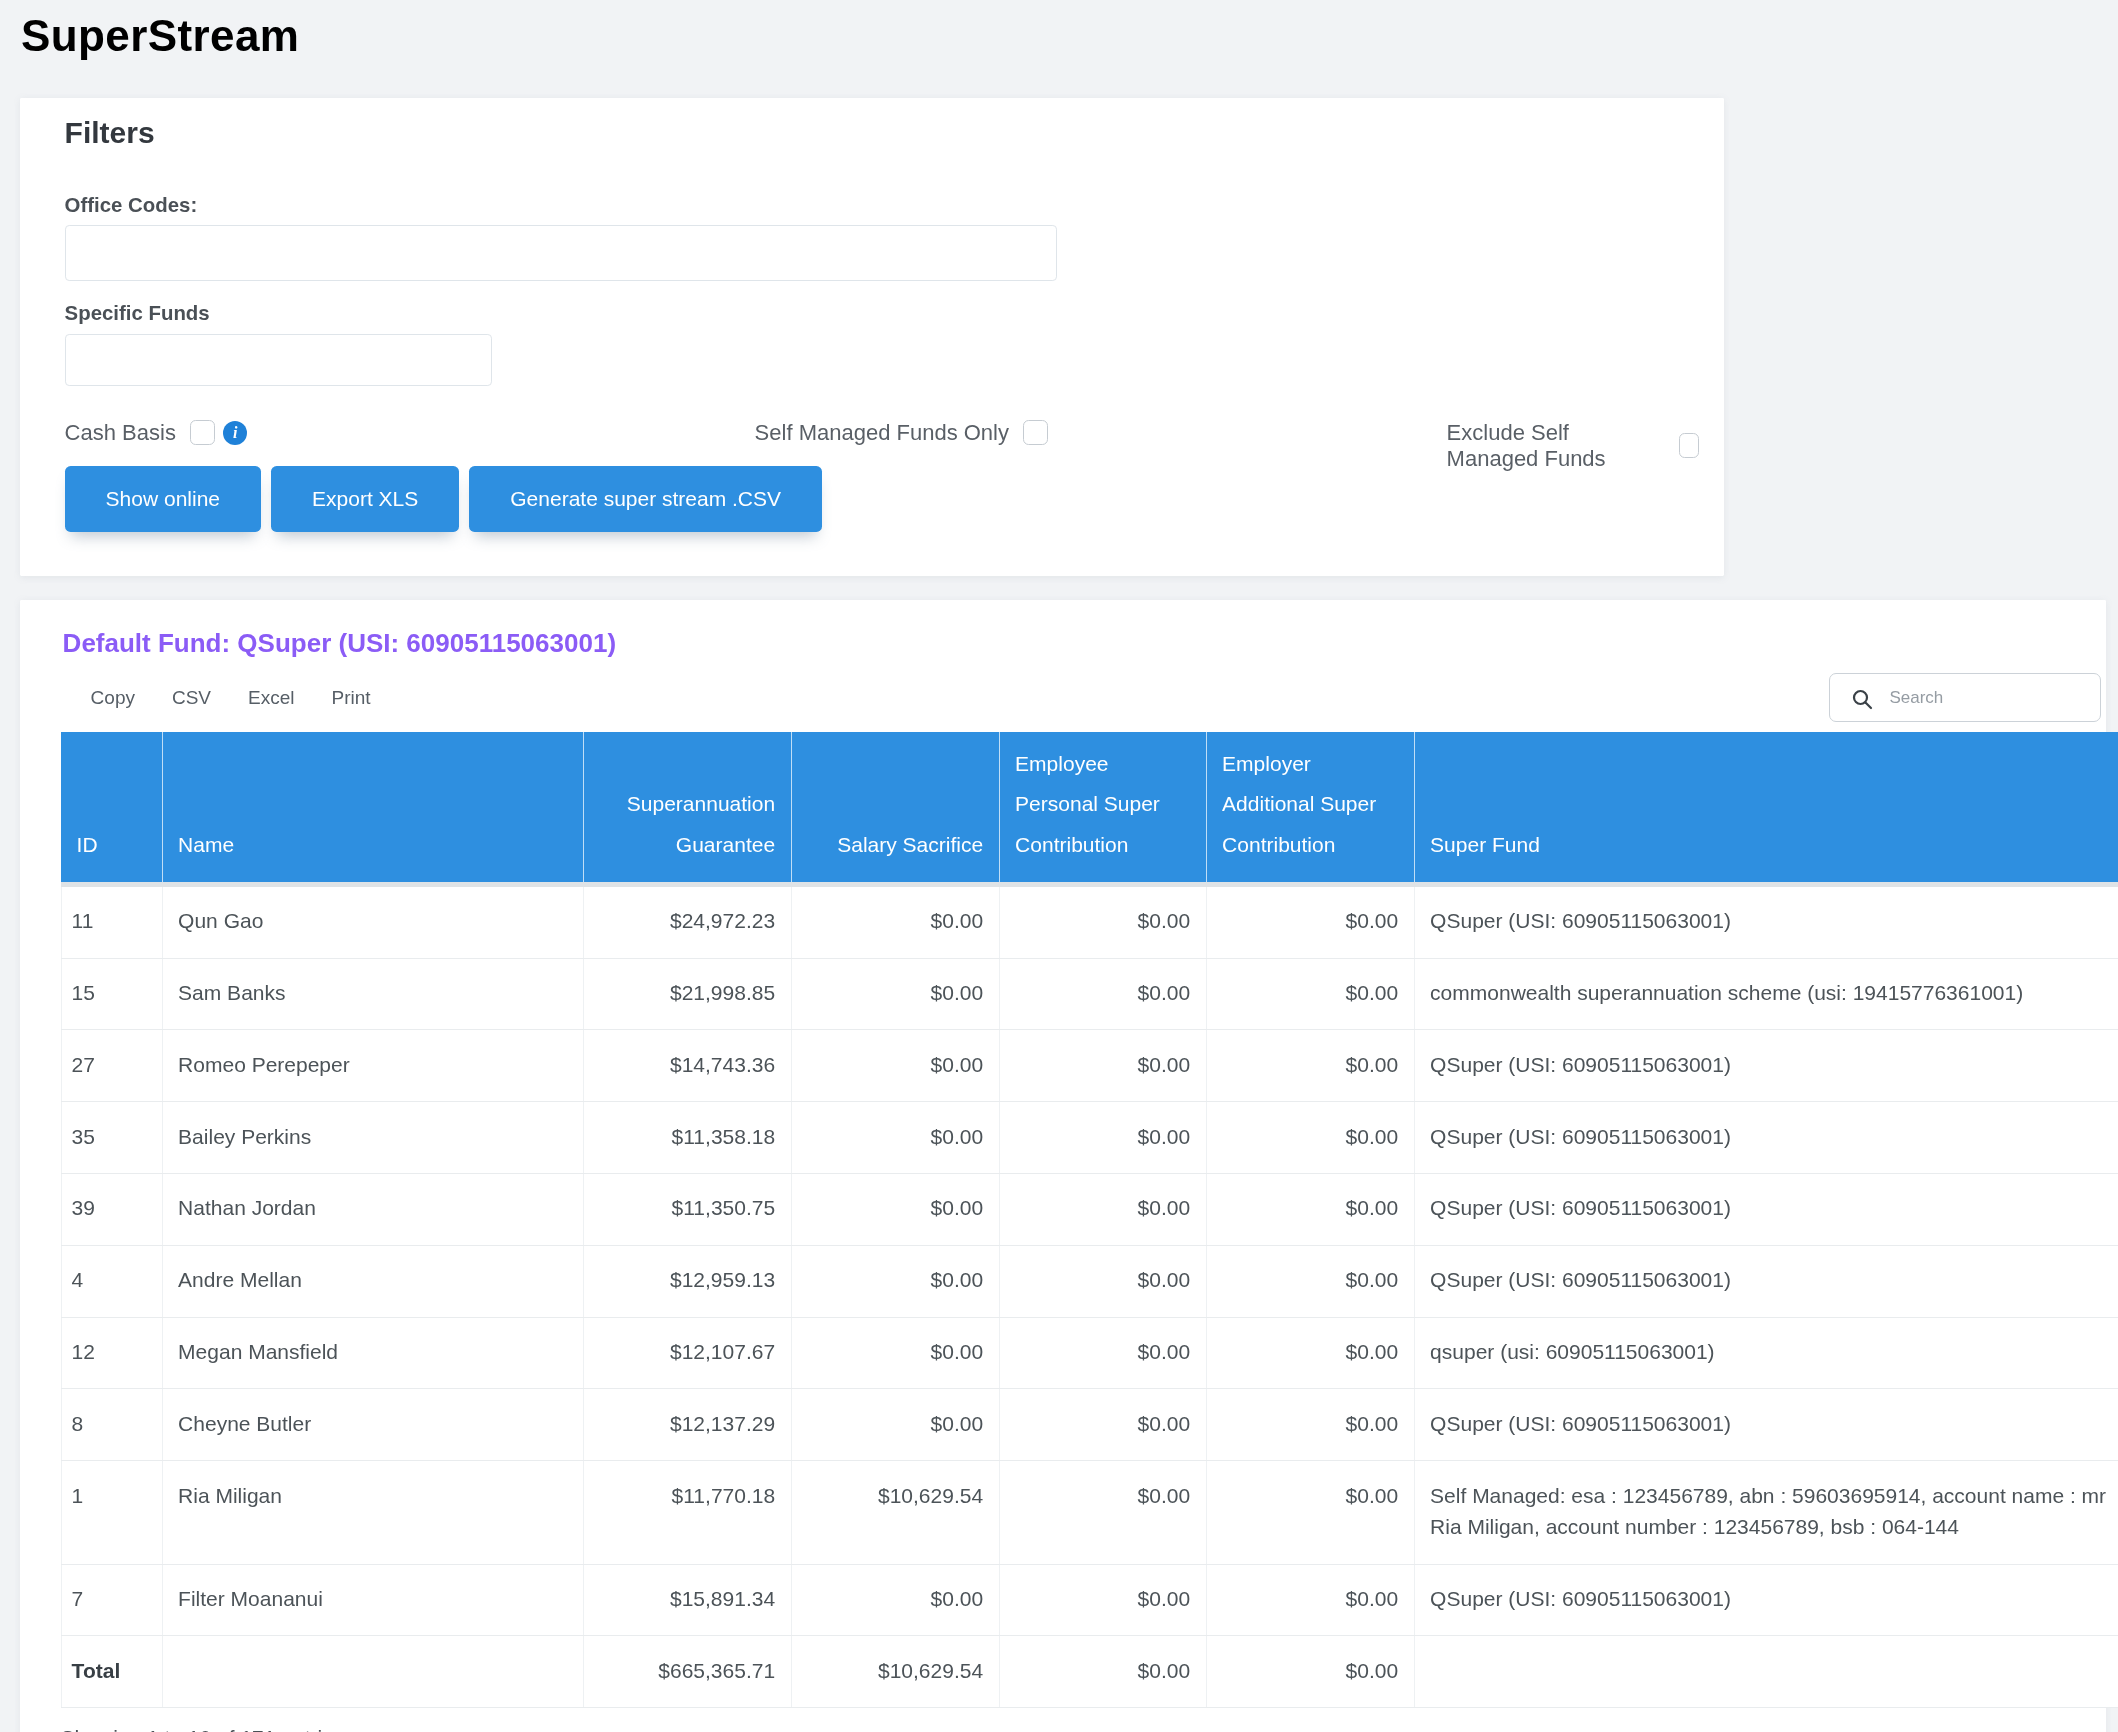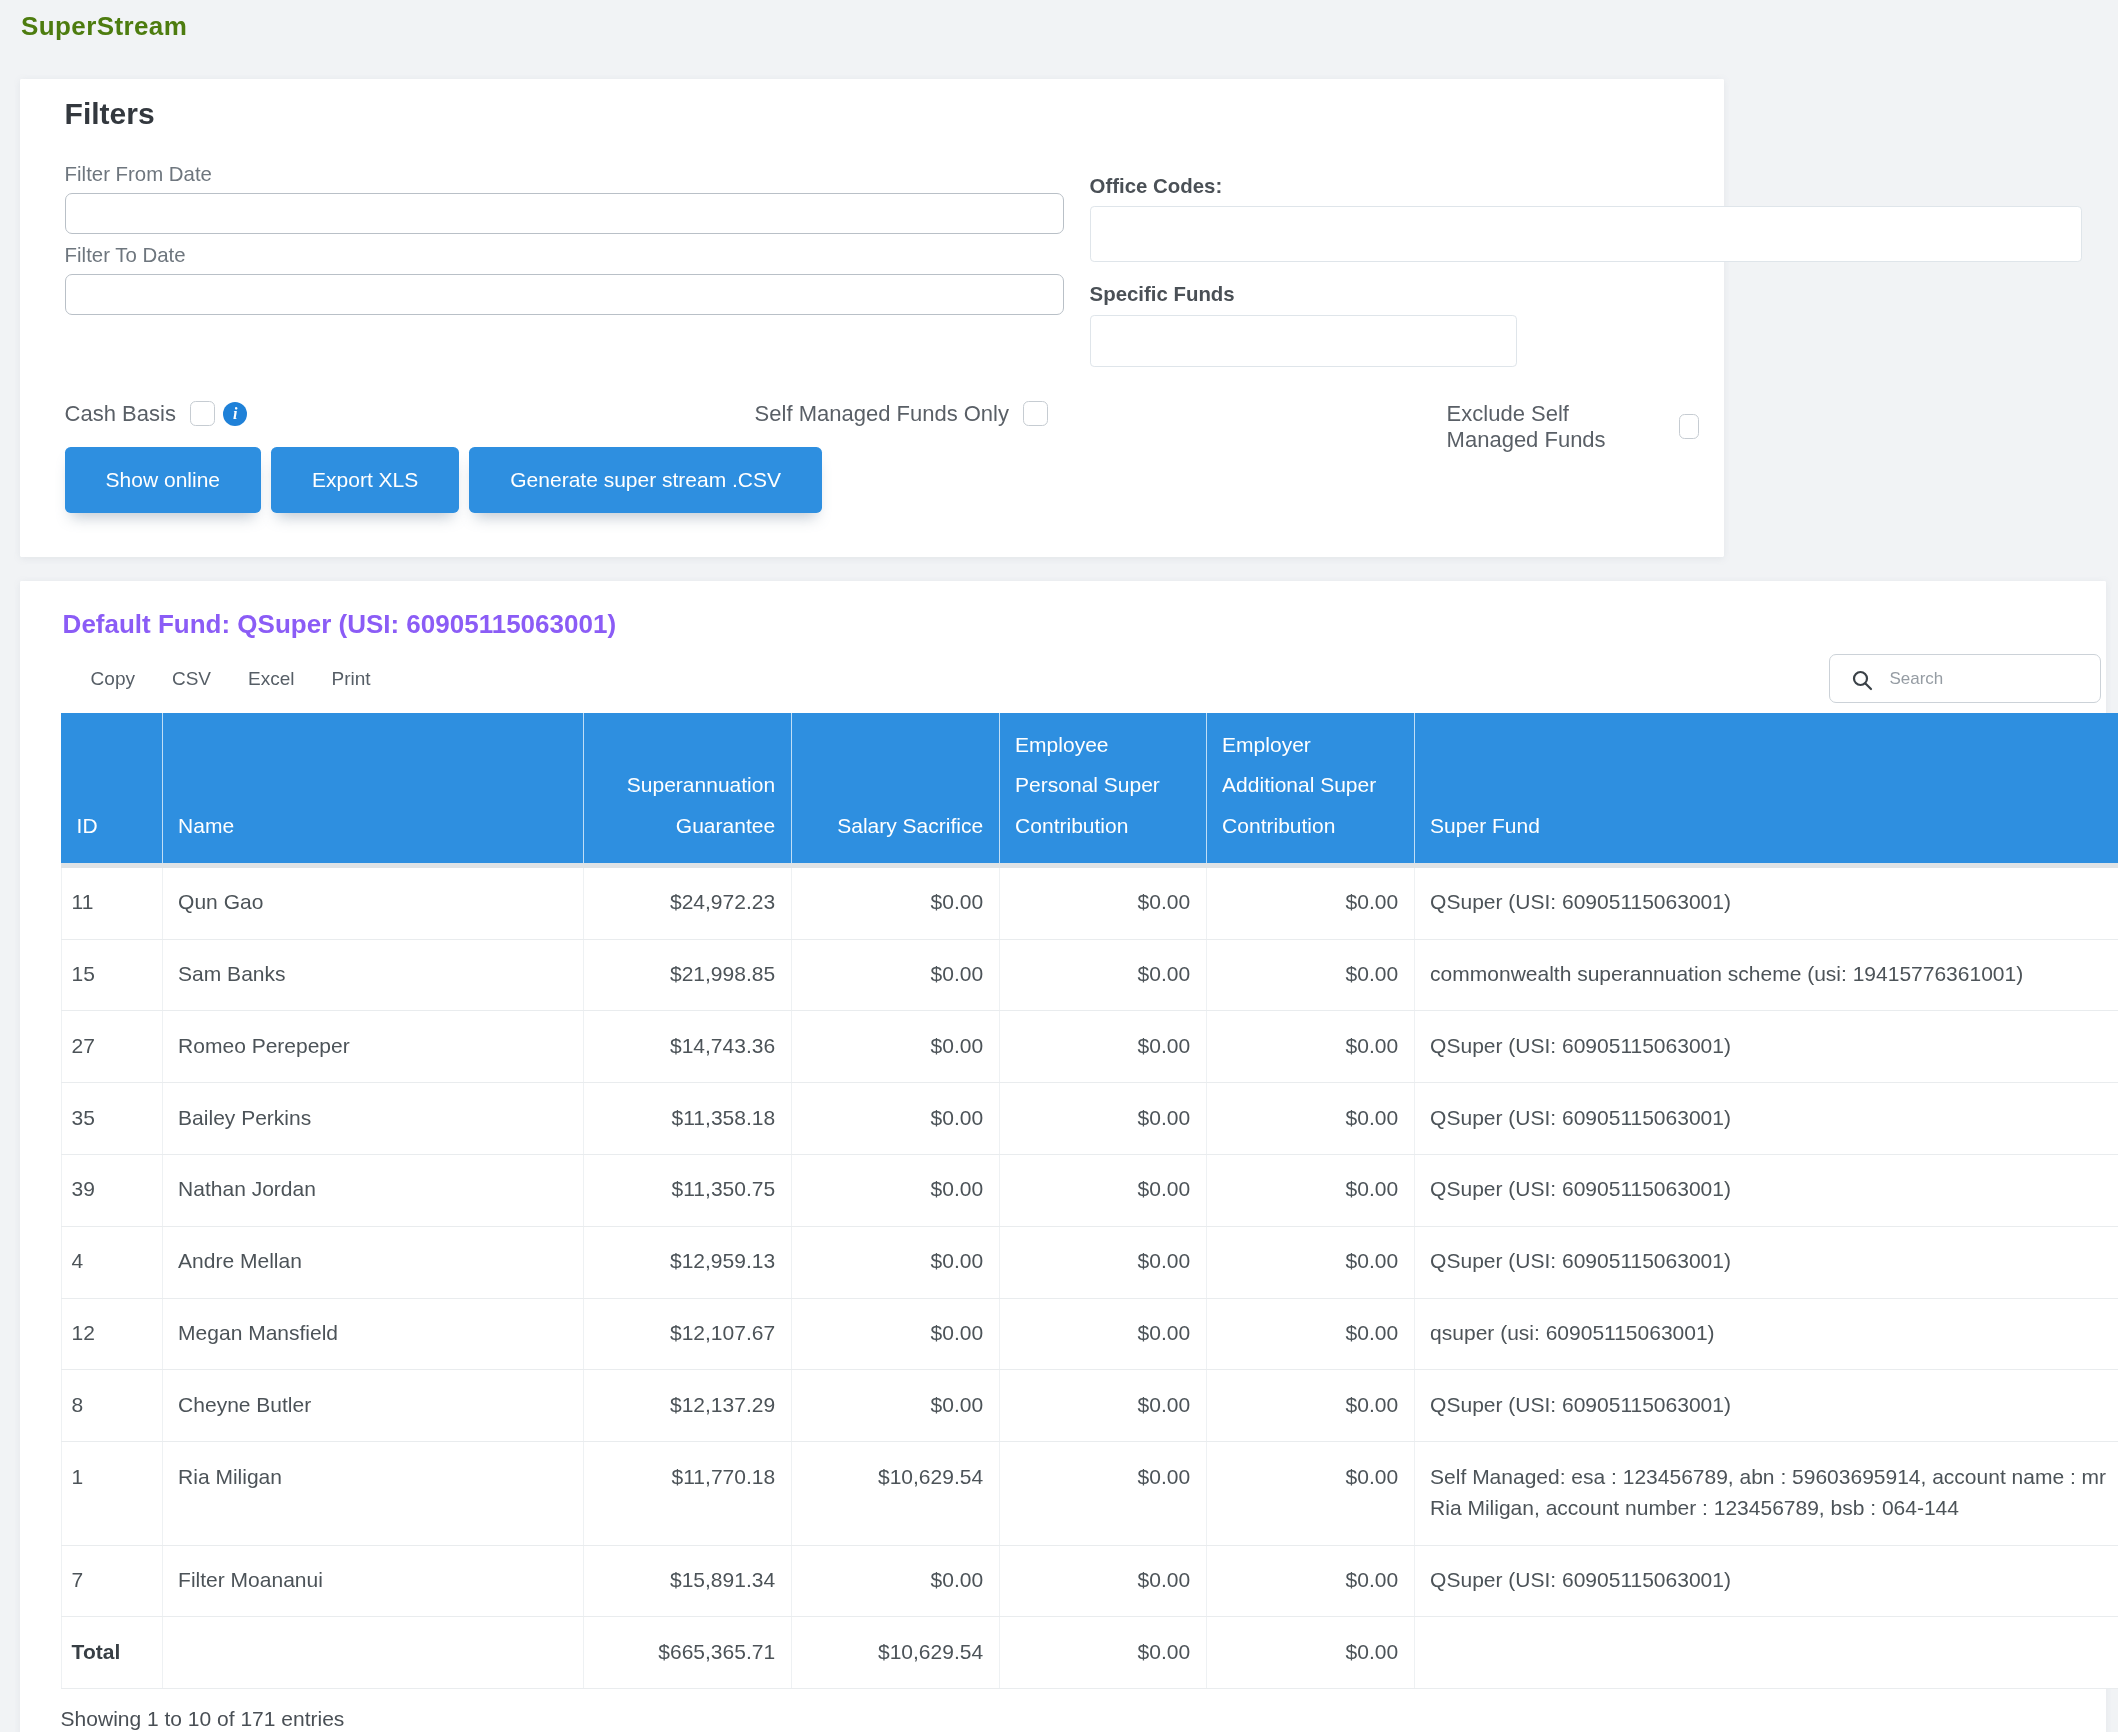--- a/index.html
+++ b/index.html
@@ -4,21 +4,21 @@
 <style>
   * { margin:0; padding:0; box-sizing:border-box; }
   html,body { width:2119px; height:1733px; overflow:hidden; }
   body {
     font-family:"Liberation Sans", sans-serif;
     background:#f1f3f5;
     color:#494f55;
     padding:8.4px 12.7px 0 21px;
   }
   .page-title {
-    font-size:26px; font-weight:bold; color:#4d7c0f; letter-spacing:0.4px;
+    font-size:44px; font-weight:bold; color:#000000; letter-spacing:0.4px;
     margin:2.8px 0 0 0;
   }
   .card {
     background:#ffffff;
     box-shadow:0 1.4px 7px rgba(130,140,155,.12);
     border-radius:1.4px;
   }
   
   .filters-card {
     margin:37px 0 0 -1.4px;
@@ -126,27 +126,20 @@
 </style>
 </head>
 <body>
 
 <h1 class="page-title">SuperStream</h1>
 
 <section class="card filters-card">
   <h2 class="filters-heading">Filters</h2>
 
   <div class="filters-grid">
-    <div class="filters-left">
-      <div class="field-label">Filter From Date</div>
-      <input class="input-lg" type="text" value="" style="">
-      <div class="gap-14"></div>
-      <div class="field-label">Filter To Date</div>
-      <input class="input-lg" type="text" value="" style="">
-    </div>
 
     <div class="filters-right">
       <div class="field-label-strong">Office Codes:</div>
       <input class="input-office" type="text" value="" style="">
       <div class="field-label-strong specific-funds-label">Specific Funds</div>
       <input class="input-specific" type="text" value="" style="">
     </div>
   </div>
 
   <div class="checkbox-row">

